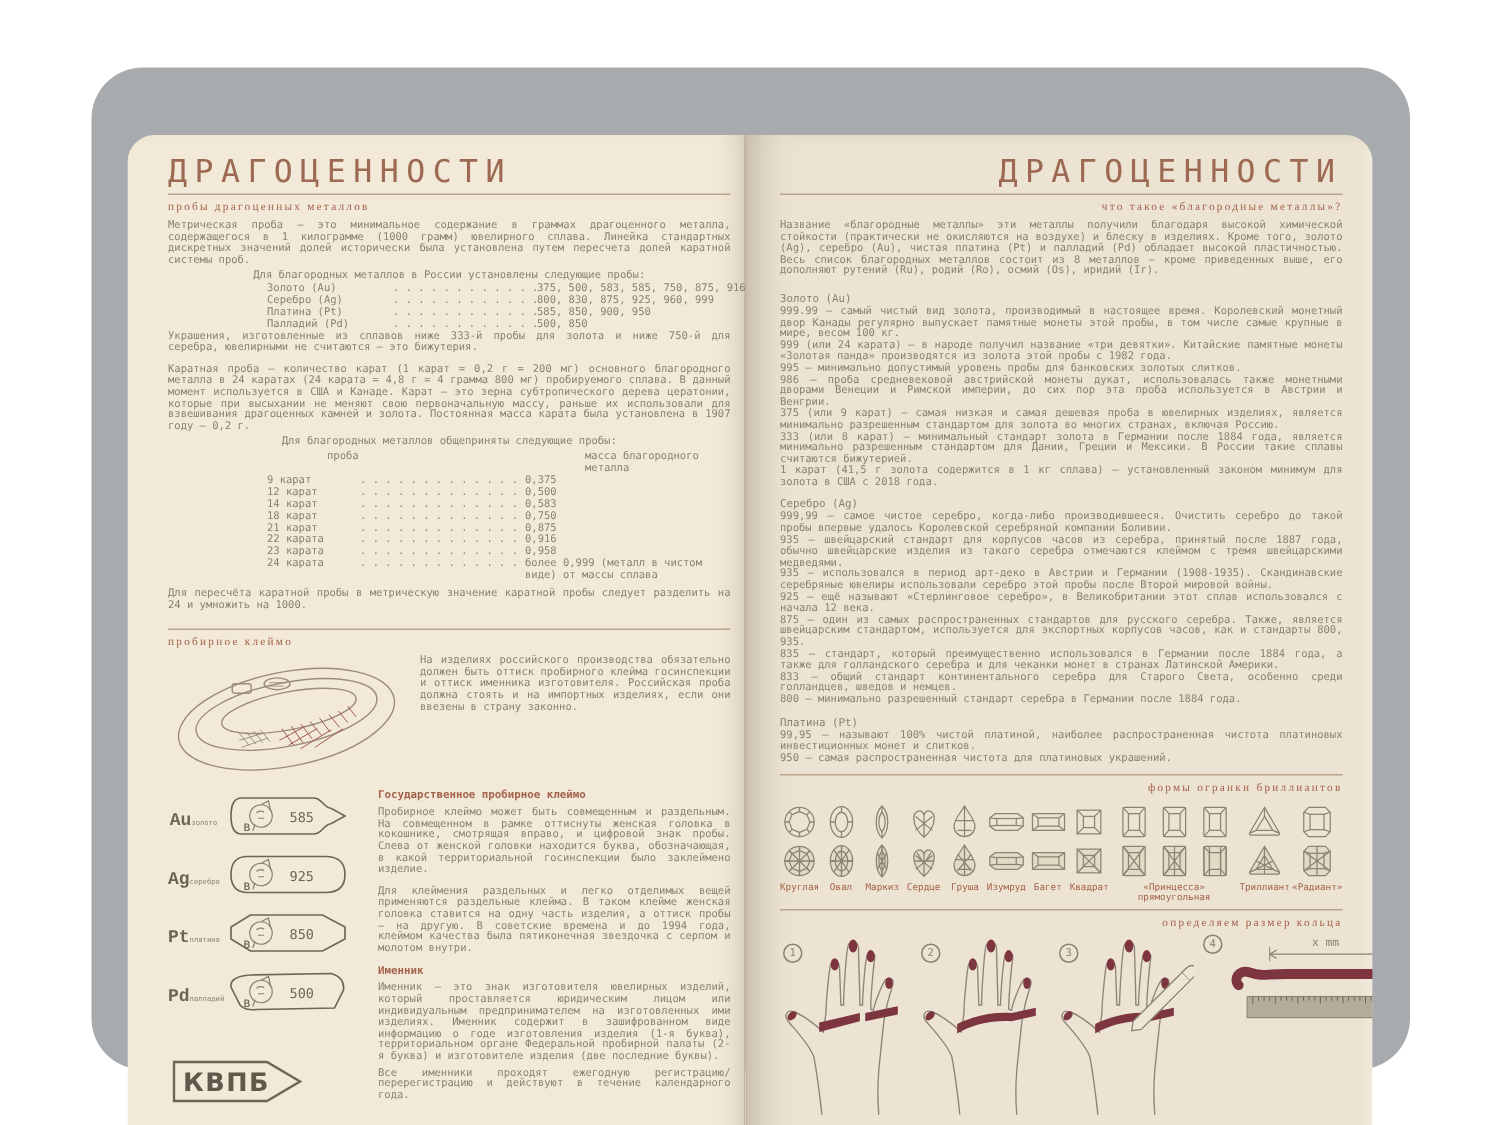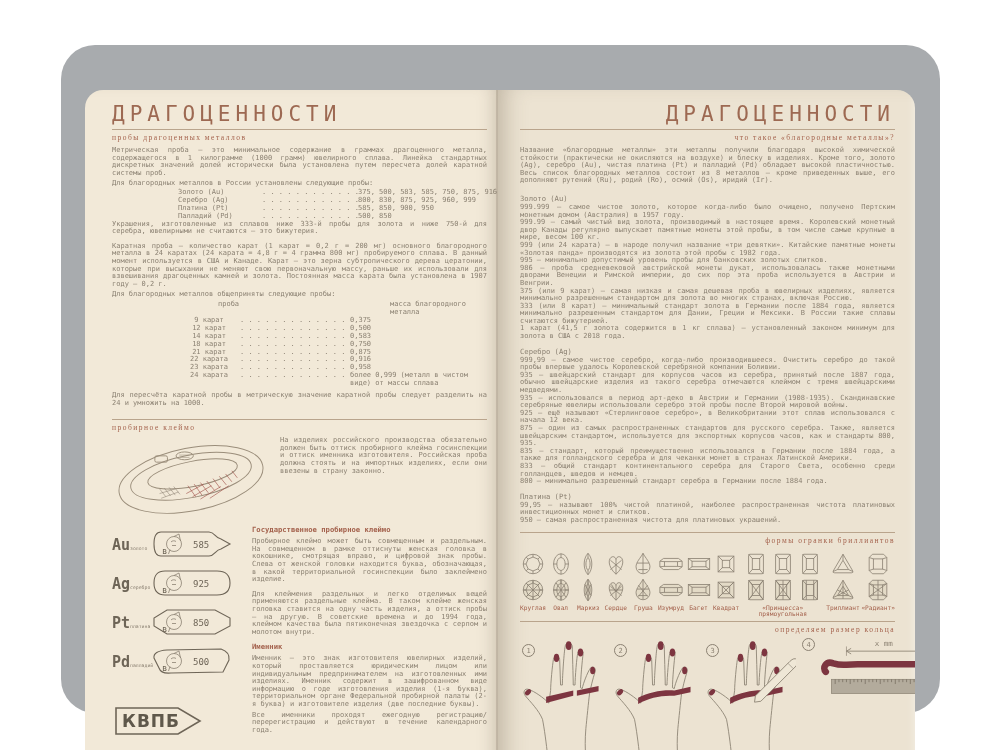--- a/index.html
+++ b/index.html
@@ -13,40 +13,40 @@
   .page.right{width:418px;background:#ece3d2;padding:10px 20px 8px 23px;
               box-shadow:inset 20px 0 24px -14px rgba(90,75,55,.33), inset -8px 0 10px -8px rgba(255,255,255,.5);}
   .spine{position:absolute;left:411px;top:0;width:2px;height:100%;background:linear-gradient(to right,rgba(60,45,25,.18),rgba(60,45,25,.05));}
 
   h1.title{margin:2px 0 0 0;font-size:21px;font-weight:normal;letter-spacing:5px;color:#9d6952;}
   .page.right h1.title{text-align:right;letter-spacing:5px;}
   hr.rule{border:none;border-top:1px solid #b9a48c;margin:3px 0 3px 0;}
   .slabel{font-size:7.5px;letter-spacing:1.5px;color:#a4624d;margin:2px 0 5px 0;font-family:Liberation Serif, serif;}
   .slabel.r{text-align:right;}
   .t{font-size:7px;line-height:7.6px;color:#8b8172;text-align:justify;margin:0 0 3px 0;}
-  .t.nj{text-align:left;}
+  .t.nj{text-align:center;}
   .sub{font-size:7.2px;line-height:9px;color:#a4624d;font-weight:bold;margin:6px 0 4px 0;}
   .indent{margin-left:66px;}
   .row{display:flex;font-size:7px;line-height:7.9px;color:#8b8172;}
   .row .c1{width:84px;flex:none;white-space:nowrap;}
   .row .lead{width:96px;flex:none;overflow:hidden;white-space:nowrap;color:#8b8172;}
   .row .c3{flex:1;white-space:nowrap;}
-  .crow .c1{width:62px;text-align:center;}
+  .crow .c1{width:62px;}
   .crow .lead{width:110px;}
   .thead{display:flex;font-size:7px;line-height:8.5px;color:#8b8172;}
   .thead .h1{width:172px;flex:none;padding-left:40px;}
   .gap4{height:4px;}.gap6{height:6px;}
 
   .illu-row{display:flex;gap:10px;align-items:flex-start;margin-top:2px;}
   .illu-row .txt{flex:1;}
   .twocol{display:flex;gap:12px;align-items:flex-start;}
   .stampcol{width:128px;flex:none;display:flex;flex-direction:column;gap:9px;padding-top:4px;}
   .stamp{display:flex;align-items:center;gap:5px;}
   .stamp .sym{width:34px;flex:none;text-align:center;color:#6e6557;}
-  .stamp .sym .s1{font-size:15px;font-weight:bold;line-height:10px;}
+  .stamp .sym .s1{font-size:12px;font-weight:bold;line-height:10px;font-family:Liberation Mono, monospace;}
   .stamp .sym .s2{font-size:4.8px;line-height:5px;color:#8b8172;}
   .stamp svg text{font-family:"DejaVu Sans Mono",monospace;font-size:9px;fill:#6e6557;}
   .kvpb{margin-top:16px;}
   .kvpb svg text{font-family:"DejaVu Sans",sans-serif;font-weight:bold;font-size:17px;fill:#5f584b;letter-spacing:1px;}
 
   .dmnd{display:flex;justify-content:space-between;margin:6px 0 2px 0;}
   .dcell{display:flex;flex-direction:column;align-items:center;}
   .dcell .icons{display:flex;gap:1px;}
   .dcell svg{display:block;}
   .dlabel{font-size:6.2px;line-height:6.8px;color:#a4624d;text-align:center;margin-top:2px;max-width:58px;}
@@ -315,21 +315,20 @@
 
     <div class="page right">
       <h1 class="title">ДРАГОЦЕННОСТИ</h1>
       <hr class="rule">
       <div class="slabel r">что такое «благородные металлы»?</div>
 
       <p class="t">Название «благородные металлы» эти металлы получили благодаря высокой химической стойкости (практически не окисляются на воздухе) и блеску в изделиях. Кроме того, золото (Ag), серебро (Au), чистая платина (Pt) и палладий (Pd) обладает высокой пластичностью. Весь список благородных металлов состоит из 8 металлов — кроме приведенных выше, его дополняют рутений (Ru), родий (Ro), осмий (Os), иридий (Ir).</p>
       <div class="gap4"></div>
 
       <div class="sub" style="font-weight:normal;color:#8b8172;margin:2px 0 1px 0">Золото (Au)</div>
-      <p class="t" style="margin-bottom:0">999.999 — самое чистое золото, которое когда-либо было очищено, получено Пертским монетным домом (Австралия) в 1957 году.</p>
       <p class="t" style="margin-bottom:0">999.99 — самый чистый вид золота, производимый в настоящее время. Королевский монетный двор Канады регулярно выпускает памятные монеты этой пробы, в том числе самые крупные в мире, весом 100 кг.</p>
       <p class="t" style="margin-bottom:0">999 (или 24 карата) — в народе получил название «три девятки». Китайские памятные монеты «Золотая панда» производятся из золота этой пробы с 1982 года.</p>
       <p class="t" style="margin-bottom:0">995 — минимально допустимый уровень пробы для банковских золотых слитков.</p>
       <p class="t" style="margin-bottom:0">986 — проба средневековой австрийской монеты дукат, использовалась также монетными дворами Венеции и Римской империи, до сих пор эта проба используется в Австрии и Венгрии.</p>
       <p class="t" style="margin-bottom:0">375 (или 9 карат) — самая низкая и самая дешевая проба в ювелирных изделиях, является минимально разрешенным стандартом для золота во многих странах, включая Россию.</p>
       <p class="t" style="margin-bottom:0">333 (или 8 карат) — минимальный стандарт золота в Германии после 1884 года, является минимально разрешенным стандартом для Дании, Греции и Мексики. В России такие сплавы считаются бижутерией.</p>
       <p class="t" style="margin-bottom:0">1 карат (41,5 г золота содержится в 1 кг сплава) — установленный законом минимум для золота в США с 2018 года.</p>
       <div class="gap4"></div>
 
       <div class="sub" style="font-weight:normal;color:#8b8172;margin:2px 0 1px 0">Серебро (Ag)</div>

